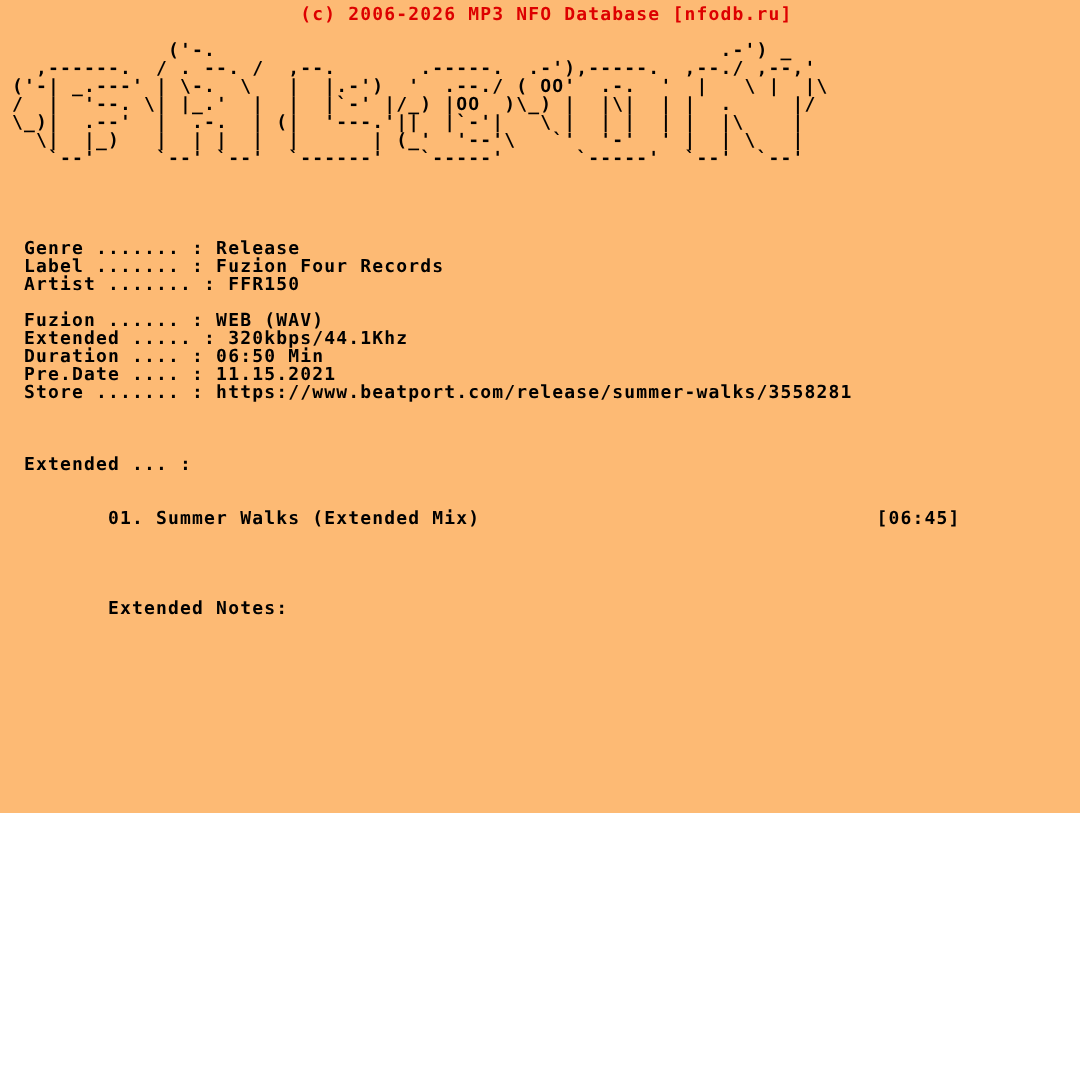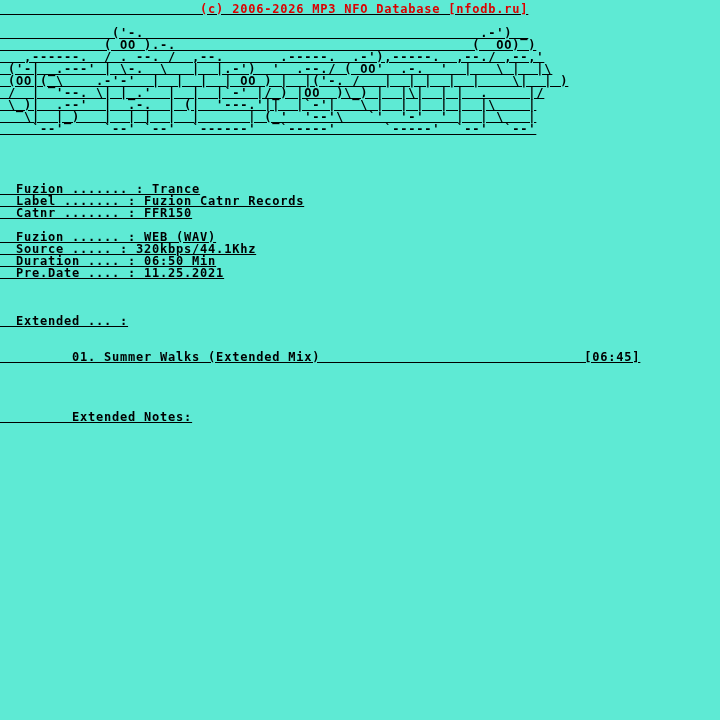--- a/index.html
+++ b/index.html
@@ -3,64 +3,62 @@
 <meta charset="utf-8">
 <style>
   html, body {
     margin: 0;
     padding: 0;
     background: #ffffff;
   }
   #screen {
     position: relative;
     width: 720px;
-    height: 720px;
-    background: #5eead4;
+    height: 542px;
+    background: #fdba74;
     overflow: hidden;
-    text-decoration: underline;
   }
   pre.nfo {
     margin: 0;
     padding: 3px 0 0 0;
     font-family: "DejaVu Sans Mono", monospace;
     font-weight: bold;
     font-size: 12px;
     line-height: 12px;
     letter-spacing: 0.78px;
     color: #000000;
     white-space: pre;
   }
 </style>
 </head>
 <body>
 
 <div id="screen">
   <pre class="nfo"><span style="color: rgb(221, 0, 0);">                         (c) 2006-2026 MP3 NFO Database [nfodb.ru]
 </span><span>
 </span><span>              ('-.                                          .-') _
-</span><span>             ( OO ).-.                                     (  OO) )
 </span><span>   ,------.  / . --. /  ,--.       .-----.  .-'),-----.  ,--./ ,--,'
 </span><span> ('-| _.---' | \-.  \   |  |.-')  '  .--./ ( OO'  .-.  '  |   \ |  |\
-</span><span> (OO|(_\    .-'-'  |  |  |  | OO ) |  |('-. /   |  | |  |  |    \|  | )
 </span><span> /  |  '--. \| |_.'  |  |  |`-' |/_) |OO  )\_) |  |\|  | |  .     |/
 </span><span> \_)|  .--'  |  .-.  | (|  '---.'||  |`-'|   \ |  | |  | |  |\    |
 </span><span>   \|  |_)   |  | |  |  |      | (_'  '--'\   `'  '-'  ' |  | \   |
 </span><span>    `--'     `--' `--'  `------'   `-----'      `-----'  `--'  `--'
 </span><span>
 </span><span>
 </span><span>
 </span><span>
-</span><span>  Fuzion ....... : Trance
-</span><span>  Label ....... : Fuzion Catnr Records
-</span><span>  Catnr ....... : FFR150
+</span><span>  Genre ....... : Release
+</span><span>  Label ....... : Fuzion Four Records
+</span><span>  Artist ....... : FFR150
 </span><span>
 </span><span>  Fuzion ...... : WEB (WAV)
-</span><span>  Source ..... : 320kbps/44.1Khz
+</span><span>  Extended ..... : 320kbps/44.1Khz
 </span><span>  Duration .... : 06:50 Min
-</span><span>  Pre.Date .... : 11.25.2021
+</span><span>  Pre.Date .... : 11.15.2021
+</span><span>  Store ....... : https://www.beatport.com/release/summer-walks/3558281
 </span><span>
 </span><span>
 </span><span>
 </span><span>  Extended ... :
 </span><span>
 </span><span>
 </span><span>         01. Summer Walks (Extended Mix)                                 [06:45]
 </span><span>
 </span><span>
 </span><span>

